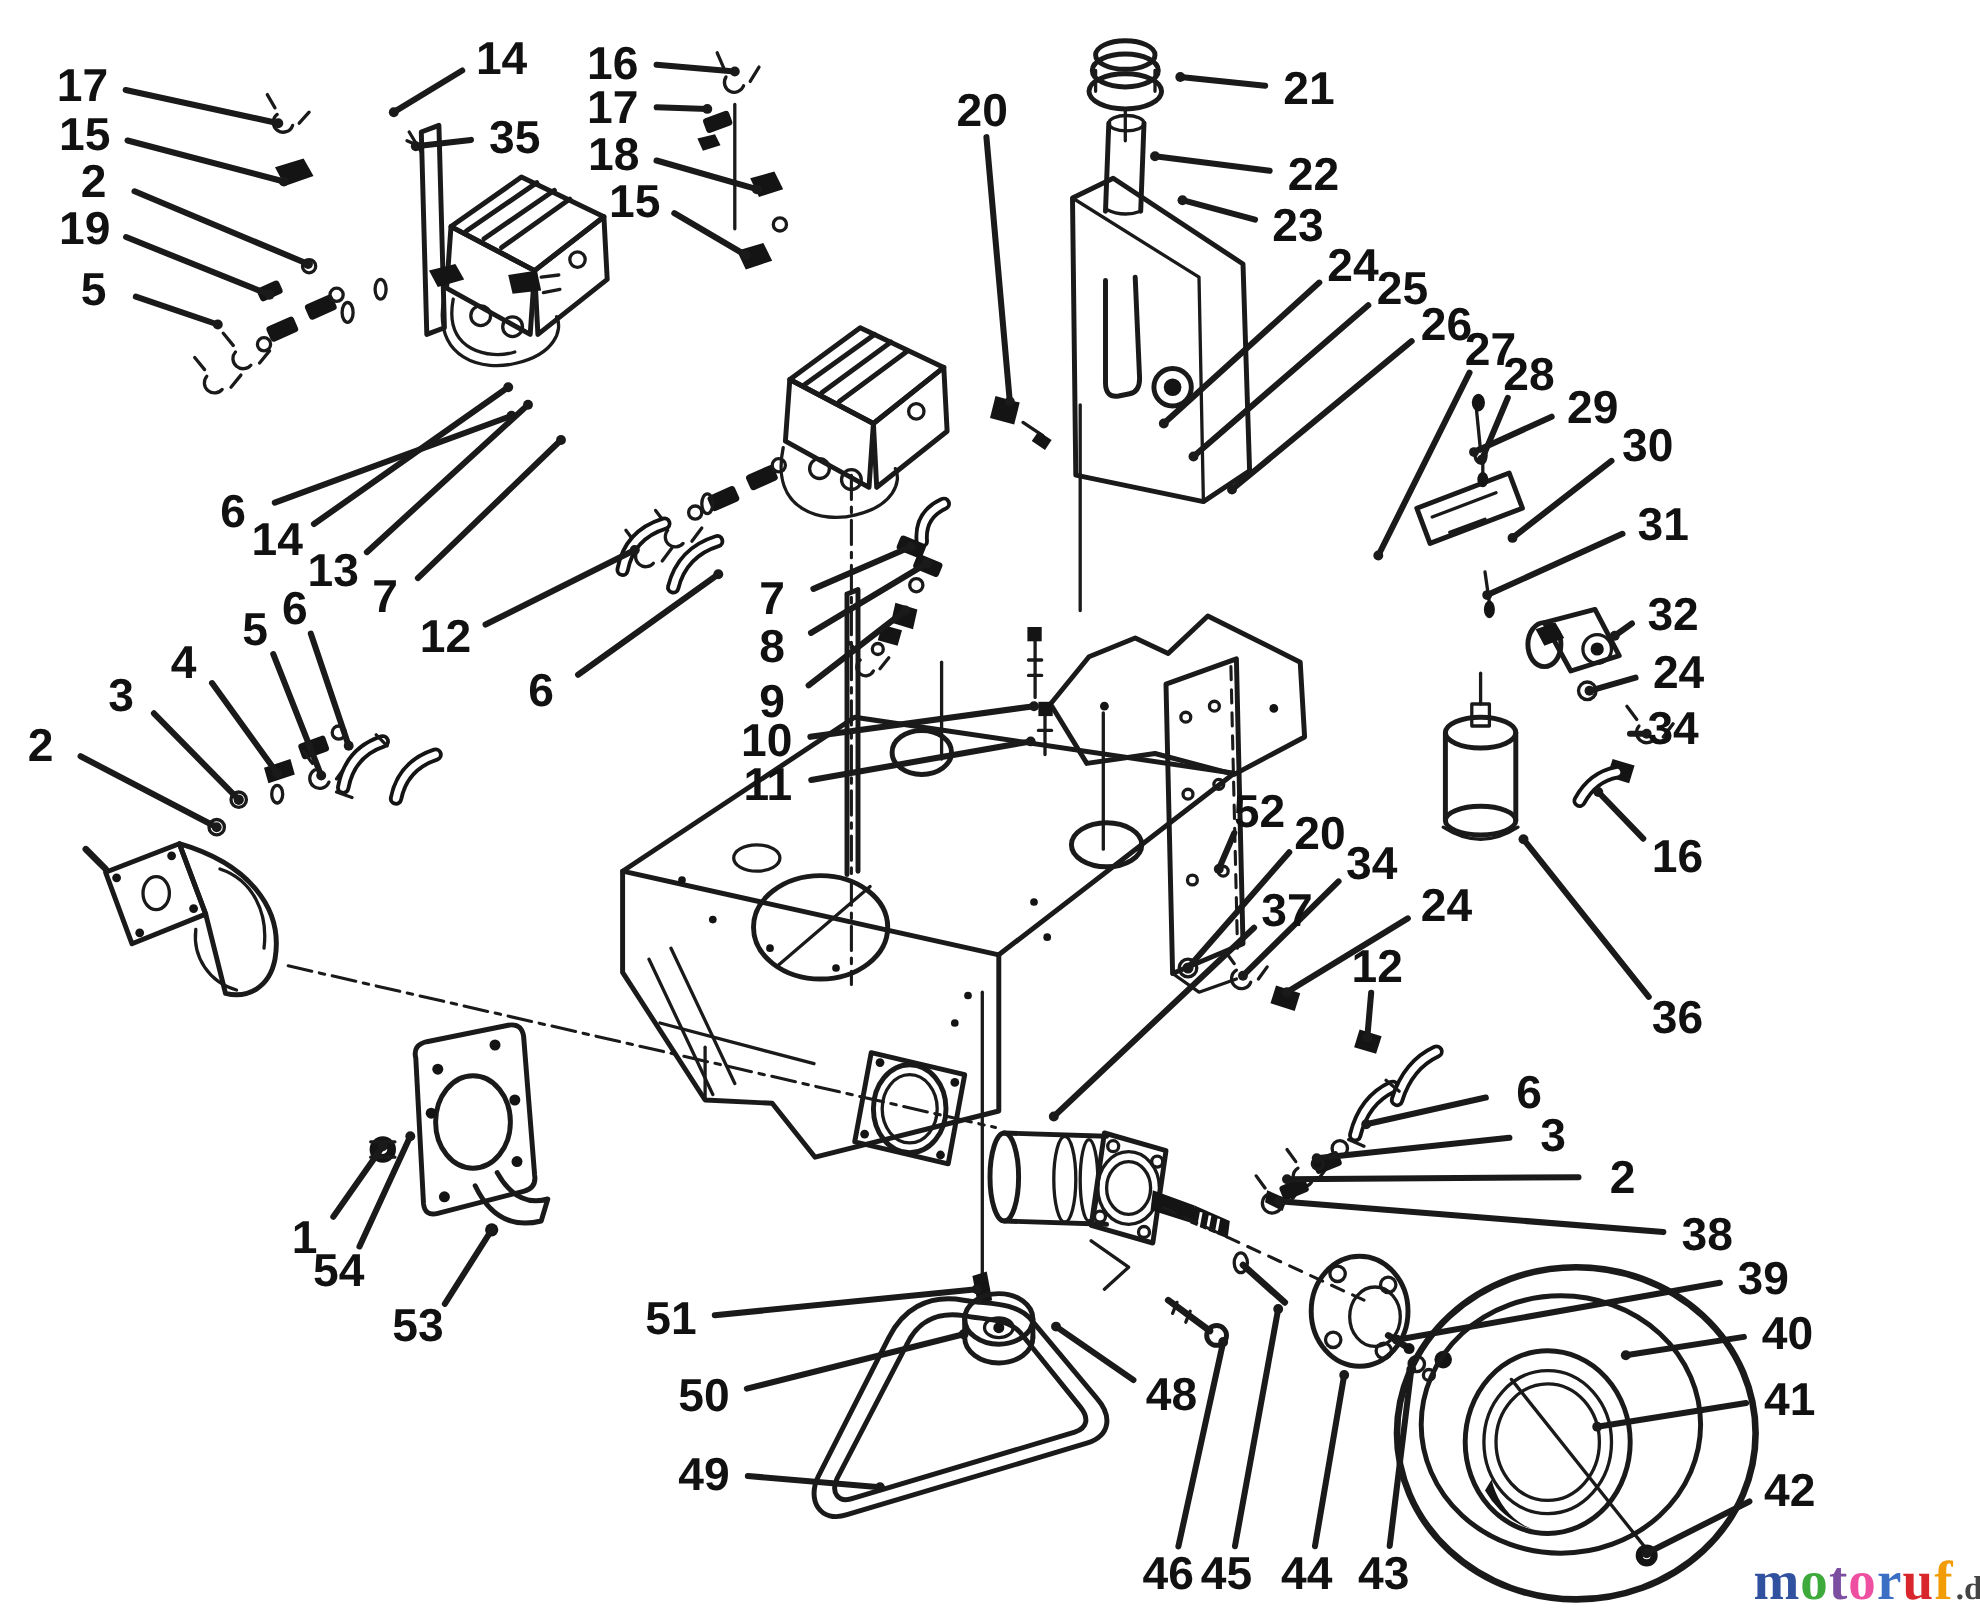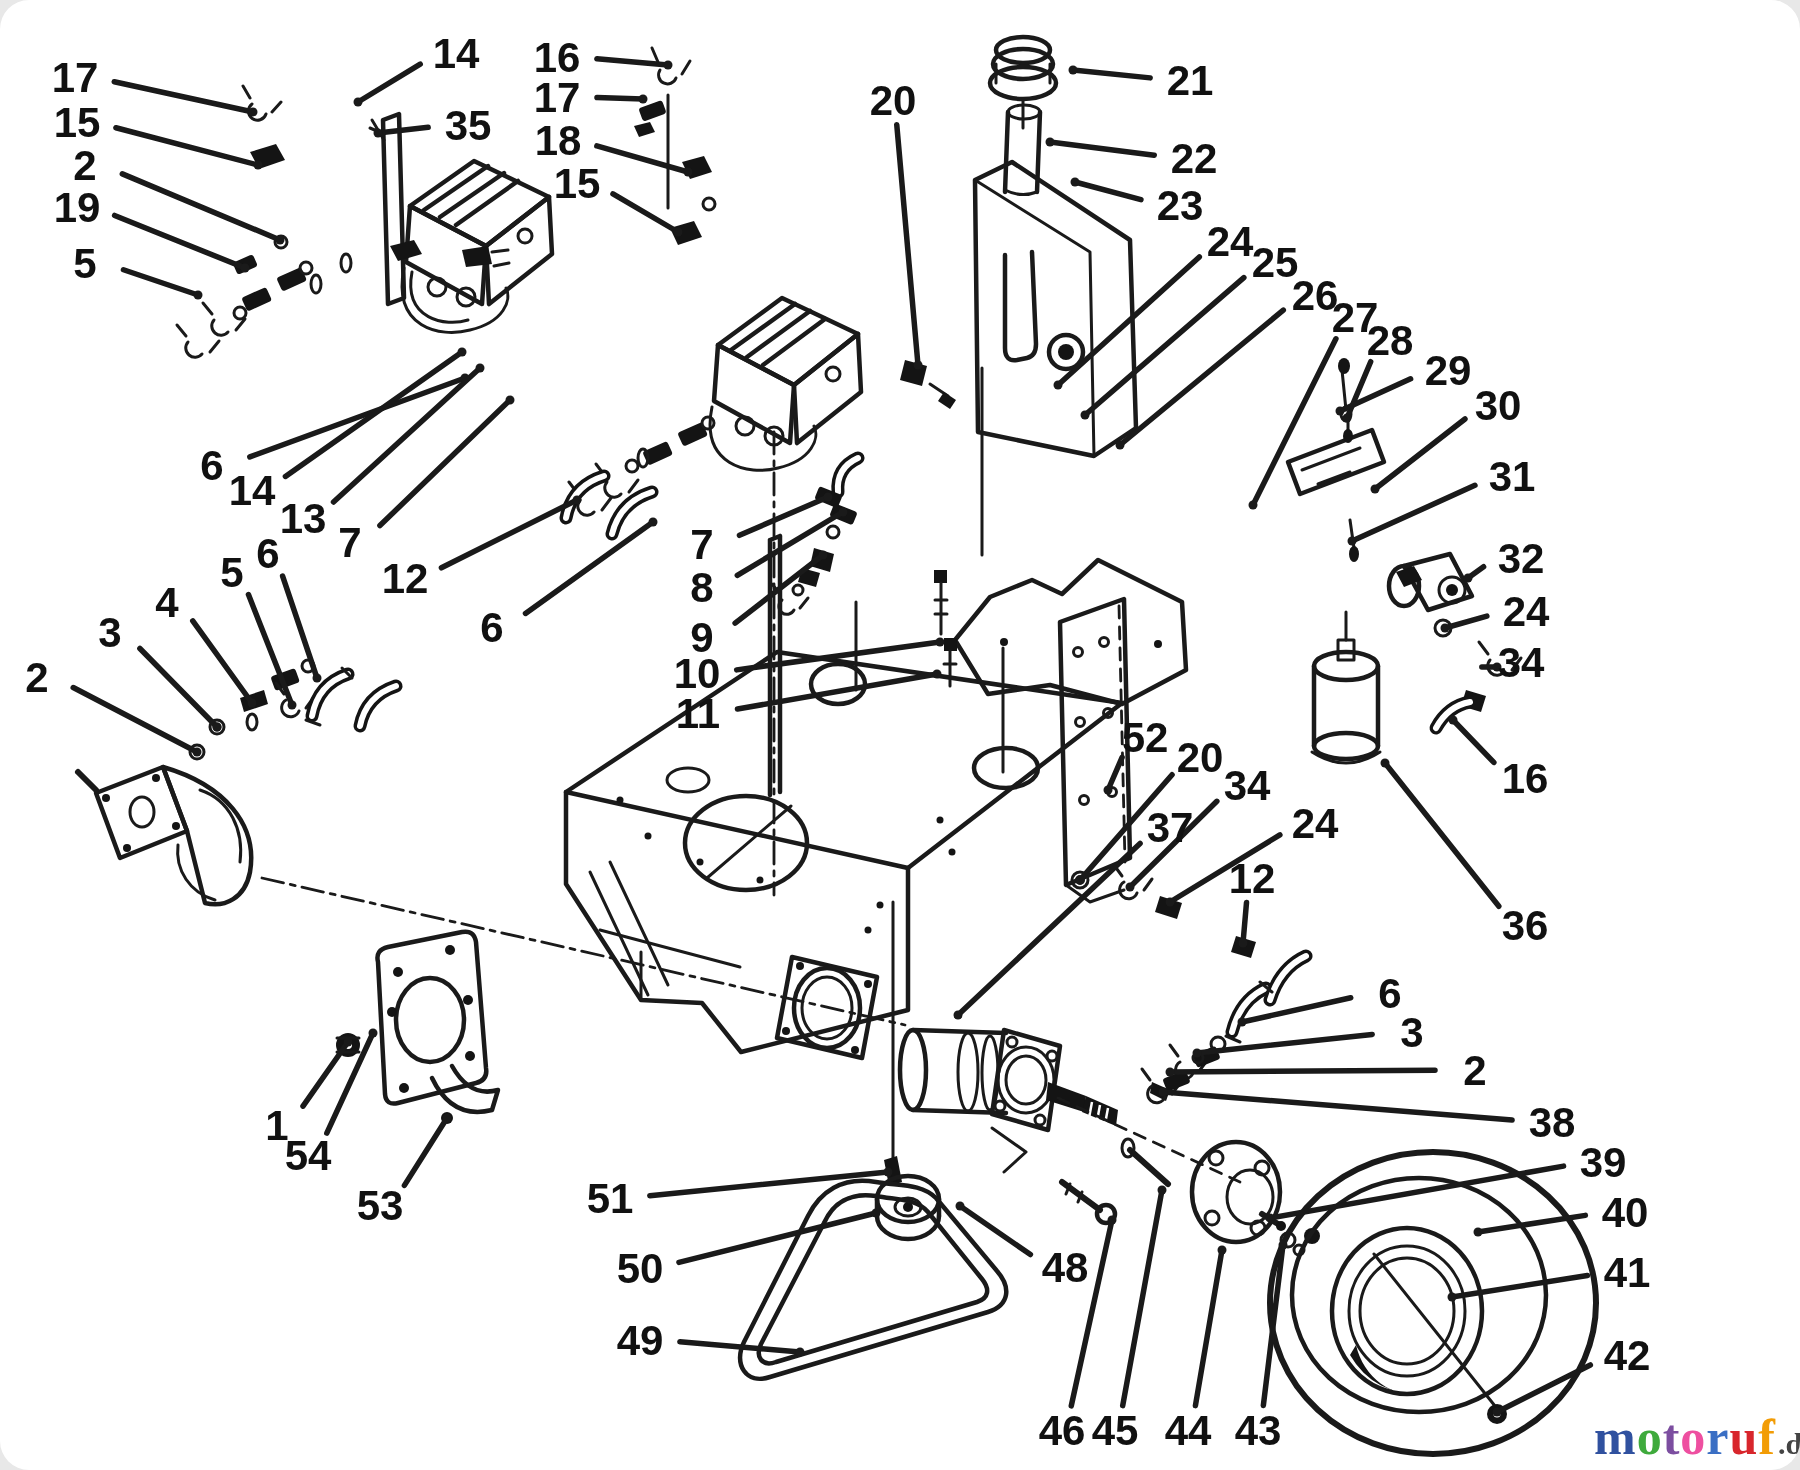--- a/index.html
+++ b/index.html
@@ -17,21 +17,21 @@
   .dash2{stroke-dasharray:12 9;stroke-width:2.8;}
   .callout-text{font-family:"Liberation Sans",sans-serif;font-weight:bold;fill:#111111;}
   #watermark{position:absolute;display:flex;align-items:baseline;
              font-family:"Liberation Serif",serif;font-weight:bold;}
   #watermark .big{font-size:50px;letter-spacing:1px;}
   #watermark .suffix{font-size:30px;margin-left:2px;}
 </style>
 </head>
 <body>
 
-<div id="stage" style="width: 1800px; height: 1470px; background: rgb(255, 255, 255); border-radius: 29px;">
+<div id="stage" style="width: 1800px; height: 1470px; background: rgb(255, 255, 255);">
 <svg id="art" width="1800" height="1470" viewBox="0 0 1800 1470">
 
   <g>
     <path class="ln" d="M383,120 L399,114 L404,298 L388,304 Z"></path>
     <path class="ln" d="M410,206 L474,161 L549,197 L486,246 Z"></path>
     <path class="ln" d="M424,210 L488,166 M440,217 L504,173 M456,225 L518,181"></path>
     <path class="ln" d="M410,206 L486,246 L482,304 L406,262 Z"></path>
     <path class="ln" d="M486,246 L549,197 L552,254 L489,304 Z"></path>
     <circle class="ln thin" cx="437" cy="287" r="9"></circle>
     <circle class="ln thin" cx="466" cy="297" r="9"></circle>

